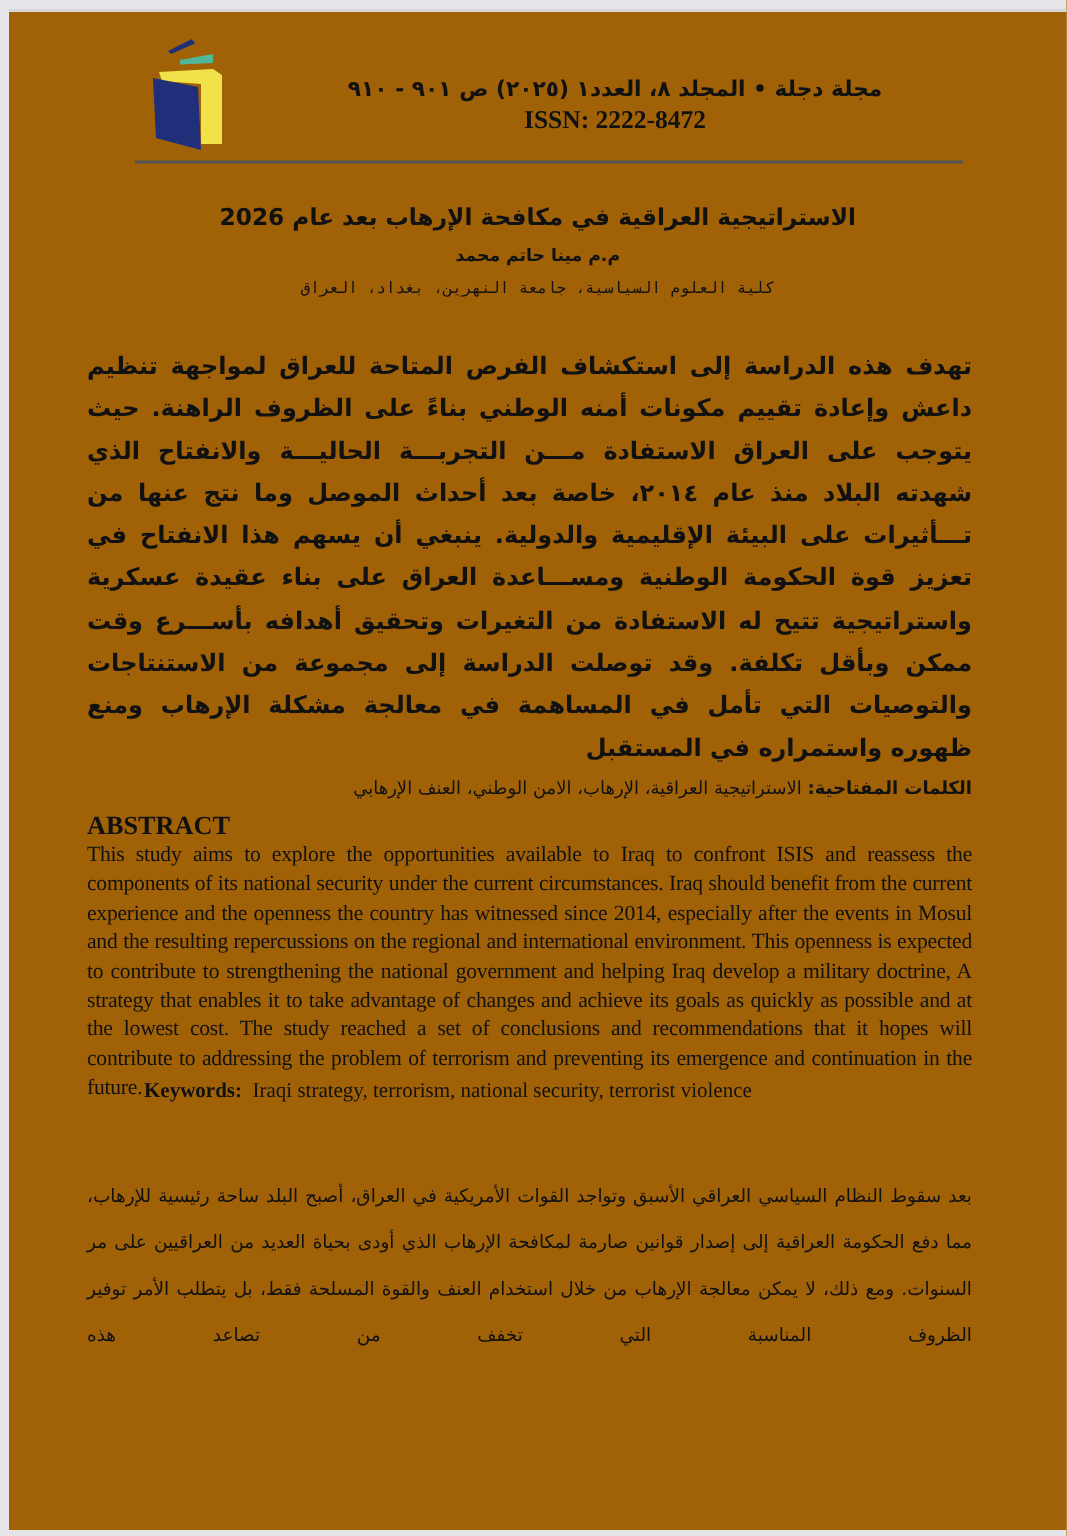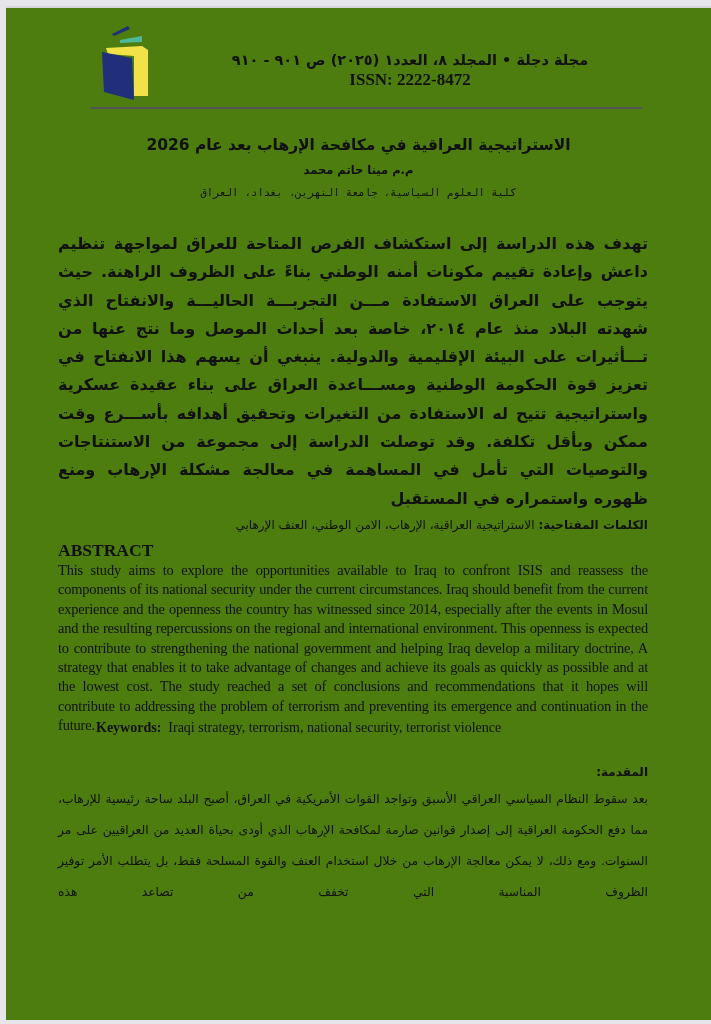--- a/index.html
+++ b/index.html
@@ -4,21 +4,21 @@
 <style>
   html, body { margin: 0; padding: 0; }
   body {
     width: 711px; height: 1024px; overflow: hidden;
     background: #e6e6ea;
     font-family: "Liberation Serif", "DejaVu Serif", serif;
     color: #111;
   }
   .page {
     position: absolute; left: 6px; top: 6px; width: 705px; height: 1012px;
-    background: #4d7c0f;
+    background: #a16207;
     border-top: 2px solid #d8d8dc;
   }
   .header {
     position: absolute; left: 84px; top: 8px; width: 560px; height: 90px;
   }
   .logo { position: absolute; left: 8px; top: 6px; width: 56px; height: 80px; }
   .header-text {
     position: absolute; left: 90px; top: 34px; width: 460px; text-align: center;
   }
   .journal-line {
@@ -45,21 +45,21 @@
   .ar-keywords b { font-weight: bold; }
 
   .abstract { position: absolute; left: 52px; top: 485px; width: 590px; }
   .abstract-heading { font-family: "Liberation Serif", serif; font-weight: bold; font-size: 17.5px; line-height: 22px; margin-top: 46px; }
   .abstract-body { font-family: "Liberation Serif", serif; font-size: 14.4px; line-height: 19.4px; text-align: justify; letter-spacing: -0.15px; }
   .keywords-en { position: absolute; left: 90px; top: 710px; font-family: "Liberation Serif", serif; font-size: 14px; line-height: 20px; }
   .keywords-en b { font-weight: bold; margin-top: 12px; }
 
   .intro { position: absolute; left: 52px; top: 754px; width: 590px; direction: rtl; font-family: "DejaVu Sans", sans-serif; }
   .intro-heading { font-weight: bold; font-size: 12px; line-height: 20px; }
-  .intro-body { font-size: 12.3px; line-height: 31px; text-align: justify; text-align-last: justify; margin-top: 2px; }
+  .intro-body { font-size: 12.3px; line-height: 31px; text-align: justify; text-align-last: justify; margin-top: 20px; }
 
   .page-number { position: absolute; left: 0; width: 705px; top: 960px; text-align: center; font-family: "DejaVu Sans", sans-serif; font-size: 10px; direction: rtl; }
 </style>
 </head>
 <body>
 
 <div class="page">
 
   <div class="header">
     <div class="logo">
@@ -95,17 +95,16 @@
     <div class="abstract-heading">ABSTRACT</div>
     <div class="abstract-body">This study aims to explore the opportunities available to Iraq to confront ISIS and reassess the components of its national security under the current circumstances. Iraq should benefit from the current experience and the openness the country has witnessed since 2014, especially after the events in Mosul and the resulting repercussions on the regional and international environment. This openness is expected to contribute to strengthening the national government and helping Iraq develop a military doctrine, A strategy that enables it to take advantage of changes and achieve its goals as quickly as possible and at the lowest cost. The study reached a set of conclusions and recommendations that it hopes will contribute to addressing the problem of terrorism and preventing its emergence and continuation in the future.</div>
   </div>
 
   <div class="keywords-en">
     <b>Keywords:</b>&nbsp;
     <span>Iraqi strategy, terrorism, national security, terrorist violence</span>
   </div>
 
   <div class="intro">
-    <div class="intro-heading">المقدمة:</div>
     <div class="intro-body">بعد سقوط النظام السياسي العراقي الأسبق وتواجد القوات الأمريكية في العراق، أصبح البلد ساحة رئيسية للإرهاب، مما دفع الحكومة العراقية إلى إصدار قوانين صارمة لمكافحة الإرهاب الذي أودى بحياة العديد من العراقيين على مر السنوات. ومع ذلك، لا يمكن معالجة الإرهاب من خلال استخدام العنف والقوة المسلحة فقط، بل يتطلب الأمر توفير الظروف المناسبة التي تخفف من تصاعد هذه</div>
   </div>
 
 </div>
 
 </body></html>

